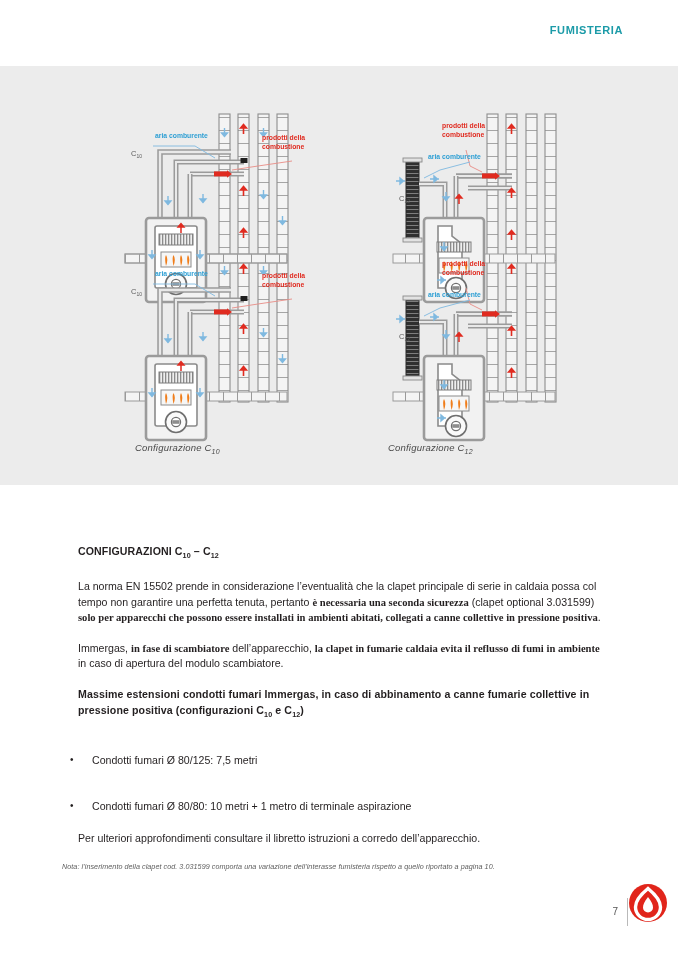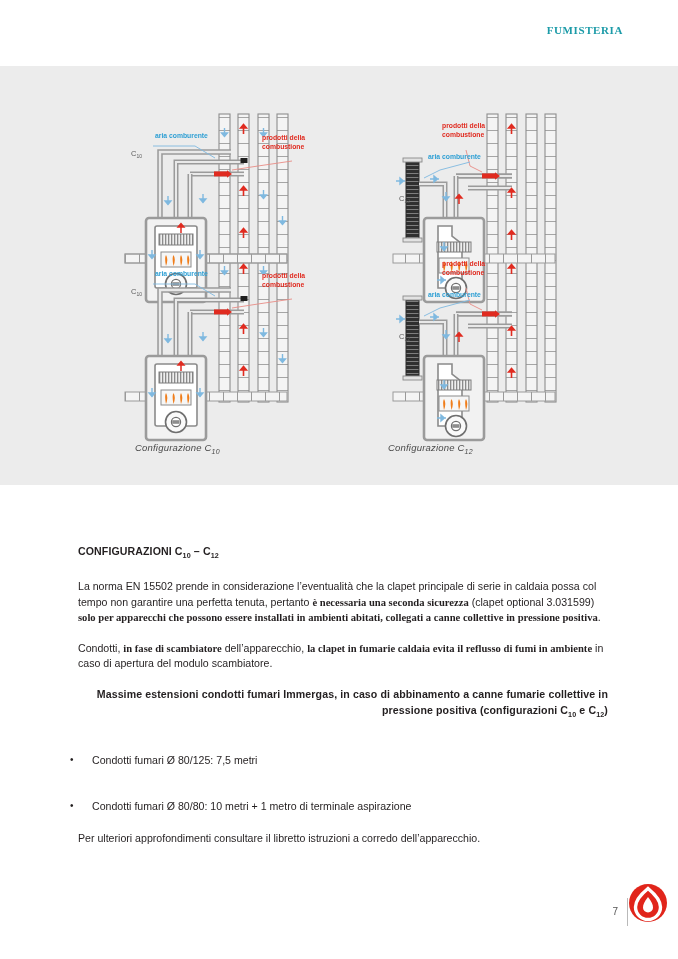--- a/index.html
+++ b/index.html
@@ -16,21 +16,20 @@
     overflow: hidden;
   }
 
   
   .page-header {
     position: absolute;
     top: 0; left: 0;
     width: 678px;
     height: 66px;
     background: #ffffff;
-    font-family: Liberation Serif, serif;
   }
   .header-title {
     position: absolute;
     right: 55px;
     top: 24px;
     font-size: 11px;
     font-weight: bold;
     letter-spacing: 0.6px;
     color: #1c9ba8;
   }
@@ -71,21 +70,21 @@
     top: 528px;
     width: 562px;
   }
   .content p {
     margin: 16px;
     font-size: 10.6px;
     line-height: 15.2px;
     color: #231f20;
   }
   .block { margin-bottom: 14px; }
-  .tight { margin-bottom: 0; text-align: right; }
+  .tight { margin-bottom: 0; }
   strong { font-weight: bold; font-family: Liberation Serif, serif; }
   sub { font-size: 7.2px; }
 
   .h-title {
     font-weight: bold;
     font-size: 10.6px;
     line-height: 15.2px;
     letter-spacing: 0.1px;
   }
 
@@ -448,33 +447,34 @@
 </div>
 
 <div class="content">
 
   <div class="block">
     <p class="h-title"><span>CONFIGURAZIONI C</span><sub>10</sub><span> – C</span><sub>12</sub></p>
     <p><span>La norma EN 15502 prende in considerazione l’eventualità che la clapet principale di serie in caldaia possa col tempo non garantire una perfetta tenuta, pertanto </span><strong>è necessaria una seconda sicurezza</strong><span> (clapet optional 3.031599) </span><strong>solo per apparecchi che possono essere</strong><strong> installati in ambienti abitati, collegati a canne collettive in pressione positiva</strong><span>.</span></p>
   </div>
 
   <div class="block">
-    <p><span>Condotti, </span><strong>in fase di scambiatore</strong><span> dell’apparecchio, </span><strong>la clapet in fumarie caldaia evita il reflusso di fumi in ambiente</strong><span> in caso di apertura del modulo scambiatore.</span></p>
+    <p><span>Immergas, </span><strong>in fase di scambiatore</strong><span> dell’apparecchio, </span><strong>la clapet in fumarie caldaia evita il reflusso di fumi in ambiente</strong><span> in caso di apertura del modulo scambiatore.</span></p>
   </div>
 
   <div class="block">
     <p class="h-title tight"><span>Massime estensioni condotti fumari Immergas, in caso di abbinamento a canne fumarie collettive in pressione positiva (configurazioni C</span><sub>10</sub><span> e C</span><sub>12</sub><span>)</span></p>
     <ul class="bullets">
       <li>Condotti fumari Ø 80/125: 7,5 metri</li>
       <li>Condotti fumari Ø 80/80: 10 metri + 1 metro di terminale aspirazione</li>
     </ul>
     <p>Per ulteriori approfondimenti consultare il libretto istruzioni a corredo dell’apparecchio.</p>
   </div>
 
   <div class="note">
+    <div>Nota: l’inserimento della clapet cod. 3.031599 comporta una variazione dell’interasse fumisteria rispetto a quello riportato a pagina 10.</div>
   </div>
 </div>
 
 <div class="footer">
   <div class="page-number">7</div>
   <div class="footer-rule"></div>
   <div class="brand-logo">
     <svg width="40" height="40" viewBox="0 0 40 40">
       <circle cx="20" cy="20" r="19" fill="#e1251b"></circle>
       <path d="M20 4 C10 12, 6 20, 6 24 a14 14 0 0 0 28 0 c0 -4 -4 -12 -14 -20 z" fill="#e85a1a" opacity="0.0"></path>

